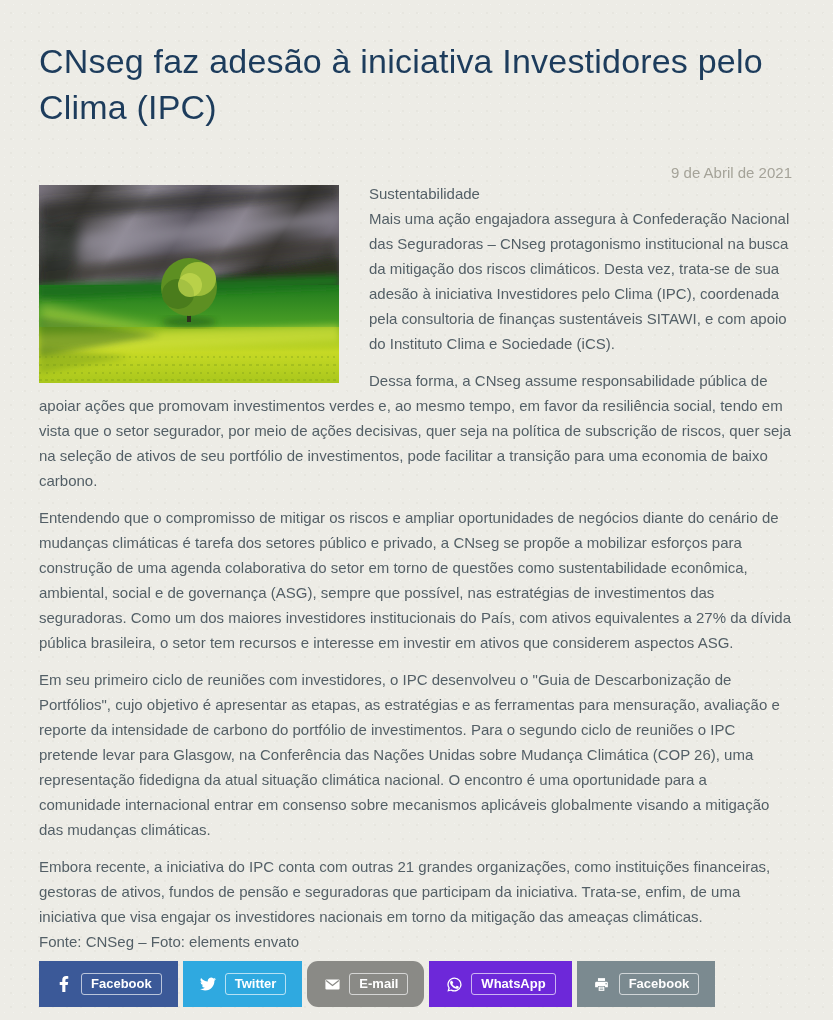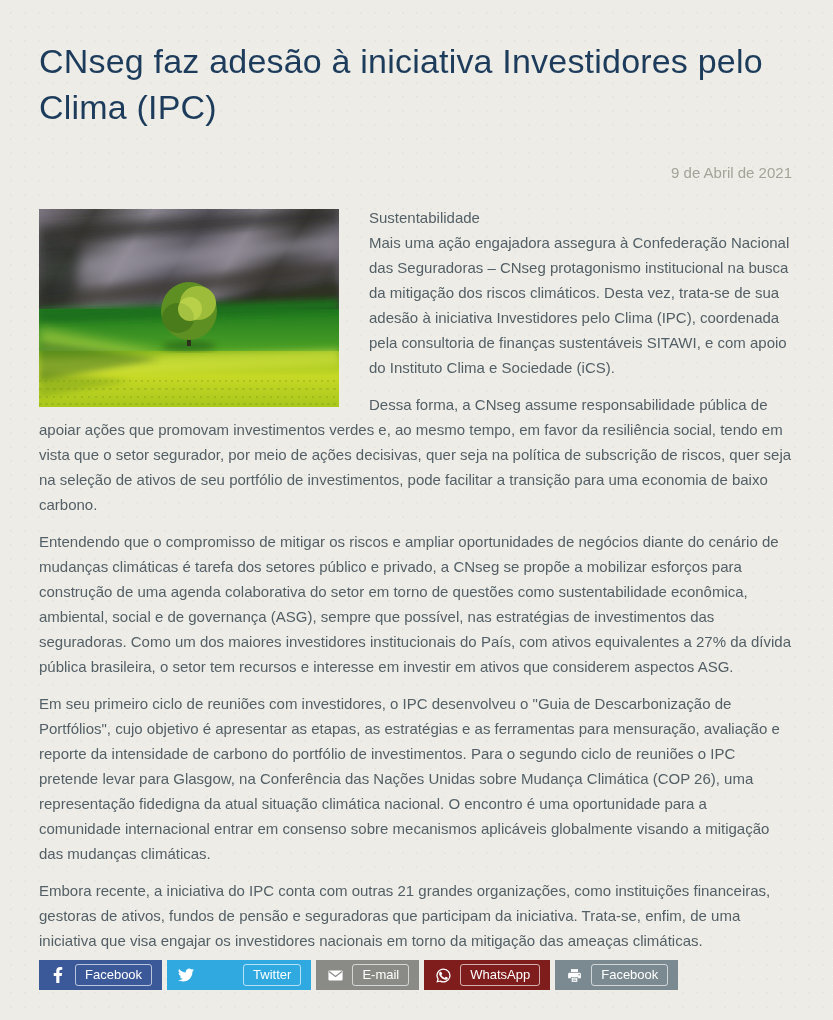--- a/index.html
+++ b/index.html
@@ -25,21 +25,20 @@
     max-width: 760px;
   }
   .date {
     margin-top: 34px;
     font-size: 15px;
     color: #a5a399;
     text-align: right;
   }
 
   .article-body {
-    margin-top: 24px;
     font-size: 15px;
     line-height: 25px;
     color: #535f66;
     max-width: 753px;
   }
   .photo {
     float: left;
     width: 300px;
     height: 198px;
     margin: 4px 30px 8px 0;
@@ -54,25 +53,26 @@
 
   .share-row {
     clear: both;
     margin-top: 7px;
     display: flex;
     align-items: center;
   }
   .share-btn {
     display: inline-flex;
     align-items: center;
-    height: 30px;
-    padding: 0 10px;
+    height: 46px;
+    padding: 0 16px;
     margin-right: 5px;
     text-decoration: none;
     cursor: pointer;
+    font-weight: bold;
   }
   .share-btn .icon {
     display: inline-flex;
     align-items: center;
     justify-content: center;
     width: 18px;
     height: 18px;
     margin-right: 8px;
   }
   .share-btn .label {
@@ -157,53 +157,54 @@
         </g>
       </svg>
     </figure>
 
     <p class="category">Sustentabilidade</p>
     <p class="para nogap">Mais uma ação engajadora assegura à Confederação Nacional das Seguradoras – CNseg protagonismo institucional na busca da mitigação dos riscos climáticos. Desta vez, trata-se de sua adesão à iniciativa Investidores pelo Clima (IPC), coordenada pela consultoria de finanças sustentáveis SITAWI, e com apoio do Instituto Clima e Sociedade (iCS).</p>
     <p class="para">Dessa forma, a CNseg assume responsabilidade pública de apoiar ações que promovam investimentos verdes e, ao mesmo tempo, em favor da resiliência social, tendo em vista que o setor segurador, por meio de ações decisivas, quer seja na política de subscrição de riscos, quer seja na seleção de ativos de seu portfólio de investimentos, pode facilitar a transição para uma economia de baixo carbono.</p>
     <p class="para">Entendendo que o compromisso de mitigar os riscos e ampliar oportunidades de negócios diante do cenário de mudanças climáticas é tarefa dos setores público e privado, a CNseg se propõe a mobilizar esforços para construção de uma agenda colaborativa do setor em torno de questões como sustentabilidade econômica, ambiental, social e de governança (ASG), sempre que possível, nas estratégias de investimentos das seguradoras. Como um dos maiores investidores institucionais do País, com ativos equivalentes a 27% da dívida pública brasileira, o setor tem recursos e interesse em investir em ativos que considerem aspectos ASG.</p>
     <p class="para">Em seu primeiro ciclo de reuniões com investidores, o IPC desenvolveu o "Guia de Descarbonização de Portfólios", cujo objetivo é apresentar as etapas, as estratégias e as ferramentas para mensuração, avaliação e reporte da intensidade de carbono do portfólio de investimentos. Para o segundo ciclo de reuniões o IPC pretende levar para Glasgow, na Conferência das Nações Unidas sobre Mudança Climática (COP 26), uma representação fidedigna da atual situação climática nacional. O encontro é uma oportunidade para a comunidade internacional entrar em consenso sobre mecanismos aplicáveis globalmente visando a mitigação das mudanças climáticas.</p>
     <p class="para">Embora recente, a iniciativa do IPC conta com outras 21 grandes organizações, como instituições financeiras, gestoras de ativos, fundos de pensão e seguradoras que participam da iniciativa. Trata-se, enfim, de uma iniciativa que visa engajar os investidores nacionais em torno da mitigação das ameaças climáticas.</p>
+    <p class="source">Fonte: CNSeg – Foto: elements envato</p>
   </div>
 
   <div class="share-row">
 
     <a class="share-btn" style="background-color: rgb(59, 89, 152);">
       <span class="icon">
         <svg viewBox="0 0 320 512" width="10" height="16" fill="#ffffff">
             <path d="M279.14 288l14.22-92.66h-88.91v-60.13c0-25.35 12.42-50.06 52.24-50.06h40.42V6.26S260.43 0 225.36 0c-73.22 0-121.08 44.38-121.08 124.72v70.62H22.89V288h81.39v224h100.17V288z"></path>
           </svg>
       </span>
       <span class="label">Facebook</span>
     </a>
 
-    <a class="share-btn" style="background-color: rgb(47, 169, 224); gap: 40px;">
+    <a class="share-btn" style="background-color: rgb(47, 169, 224);">
       <span class="icon">
         <svg viewBox="0 0 24 24" width="16" height="16" fill="#ffffff">
             <path d="M23.95 4.57a10 10 0 01-2.82.77 4.96 4.96 0 002.16-2.72 9.9 9.9 0 01-3.12 1.19 4.92 4.92 0 00-8.38 4.48A13.94 13.94 0 011.64 3.16a4.92 4.92 0 001.52 6.57 4.9 4.9 0 01-2.23-.61v.06a4.92 4.92 0 003.95 4.83 4.9 4.9 0 01-2.22.08 4.93 4.93 0 004.6 3.42A9.87 9.87 0 010 19.54a13.94 13.94 0 007.55 2.21c9.06 0 14.01-7.5 14.01-14.01 0-.21 0-.42-.02-.63a10 10 0 002.41-2.54z"></path>
           </svg>
       </span>
       <span class="label">Twitter</span>
     </a>
 
-    <a class="share-btn" style="background-color: rgb(138, 138, 134);">
+    <a class="share-btn" style="background-color: rgb(138, 138, 134); border-radius: 11px;">
       <span class="icon">
         <svg viewBox="0 0 24 24" width="17" height="17">
             <rect x="2" y="5" width="20" height="14" rx="1.5" fill="#ffffff"></rect>
             <path d="M3 6.5l9 6.8 9-6.8" fill="none" stroke="#8a8a86" stroke-width="1.8"></path>
           </svg>
       </span>
       <span class="label">E-mail</span>
     </a>
 
-    <a class="share-btn" style="background-color: #7f1d1d;">
+    <a class="share-btn" style="background-color: #6d28d9;">
       <span class="icon">
         <svg viewBox="0 0 24 24" width="17" height="17" fill="#ffffff">
             <path d="M12 2a10 10 0 00-8.6 15.1L2 22l5-1.3A10 10 0 1012 2zm0 1.8a8.2 8.2 0 110 16.4 8.1 8.1 0 01-4.1-1.1l-.3-.2-3 .8.8-2.9-.2-.3A8.2 8.2 0 0112 3.8z"></path>
             <path d="M8.8 7.2c-.2-.4-.4-.5-.6-.5h-.6c-.2 0-.5.1-.8.4-.3.3-1 1-1 2.5s1.1 2.9 1.2 3.1c.2.2 2.1 3.4 5.2 4.6 2.6 1 3.1.8 3.7.8.6-.1 1.8-.7 2-1.4.3-.7.3-1.3.2-1.4-.1-.1-.3-.2-.6-.4-.3-.1-1.8-.9-2-1-.3-.1-.5-.2-.7.1-.2.3-.8 1-.9 1.2-.2.2-.4.2-.7.1a8.4 8.4 0 01-4.1-3.6c-.2-.3 0-.5.1-.6l.6-.7c.2-.2.2-.4.3-.6.1-.2 0-.4 0-.6L8.8 7.2z"></path>
           </svg>
       </span>
       <span class="label">WhatsApp</span>
     </a>
 
     <a class="share-btn" style="background-color: rgb(123, 138, 144);">

